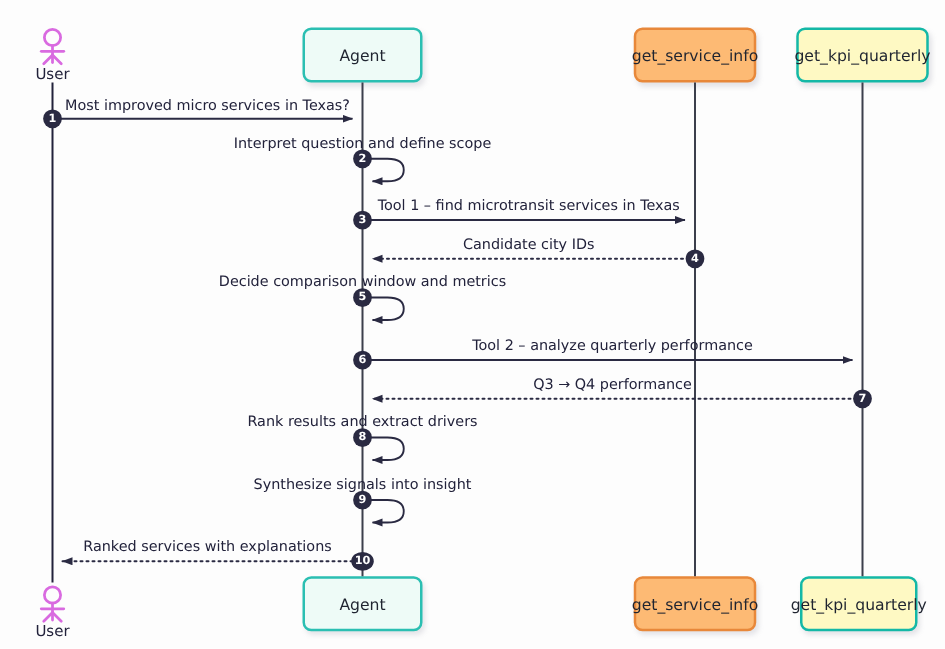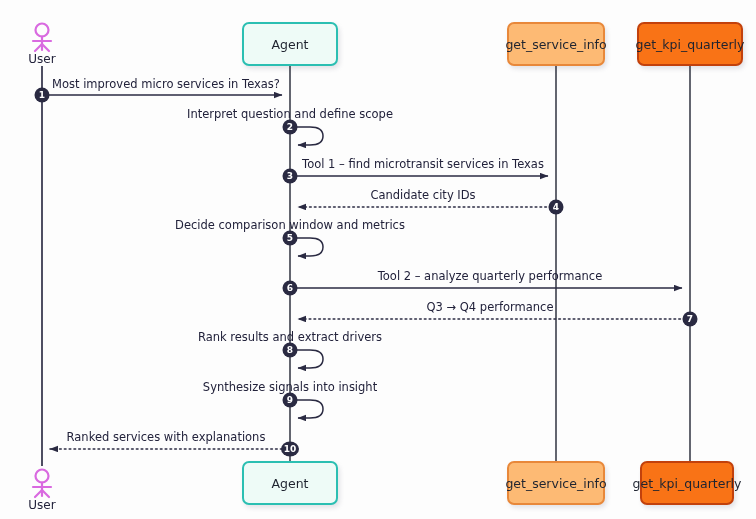--- a/index.html
+++ b/index.html
@@ -87,22 +87,22 @@
   }
   .pbox-agent {
     background: #eefbf7;
     border: 2px solid #2bbfb2;
   }
   .pbox-service {
     background: #fdba74;
     border: 2px solid #e8883a;
   }
   .pbox-kpi {
-    background: #f97316;
-    border: 2px solid #c2410c;
+    background: #fef9c3;
+    border: 2px solid #14b8a6;
   }
   .pbox-overflow {
     overflow: visible;
   }
 </style>
 </head>
 <body>
 
 <div id="diagram-root">
 

